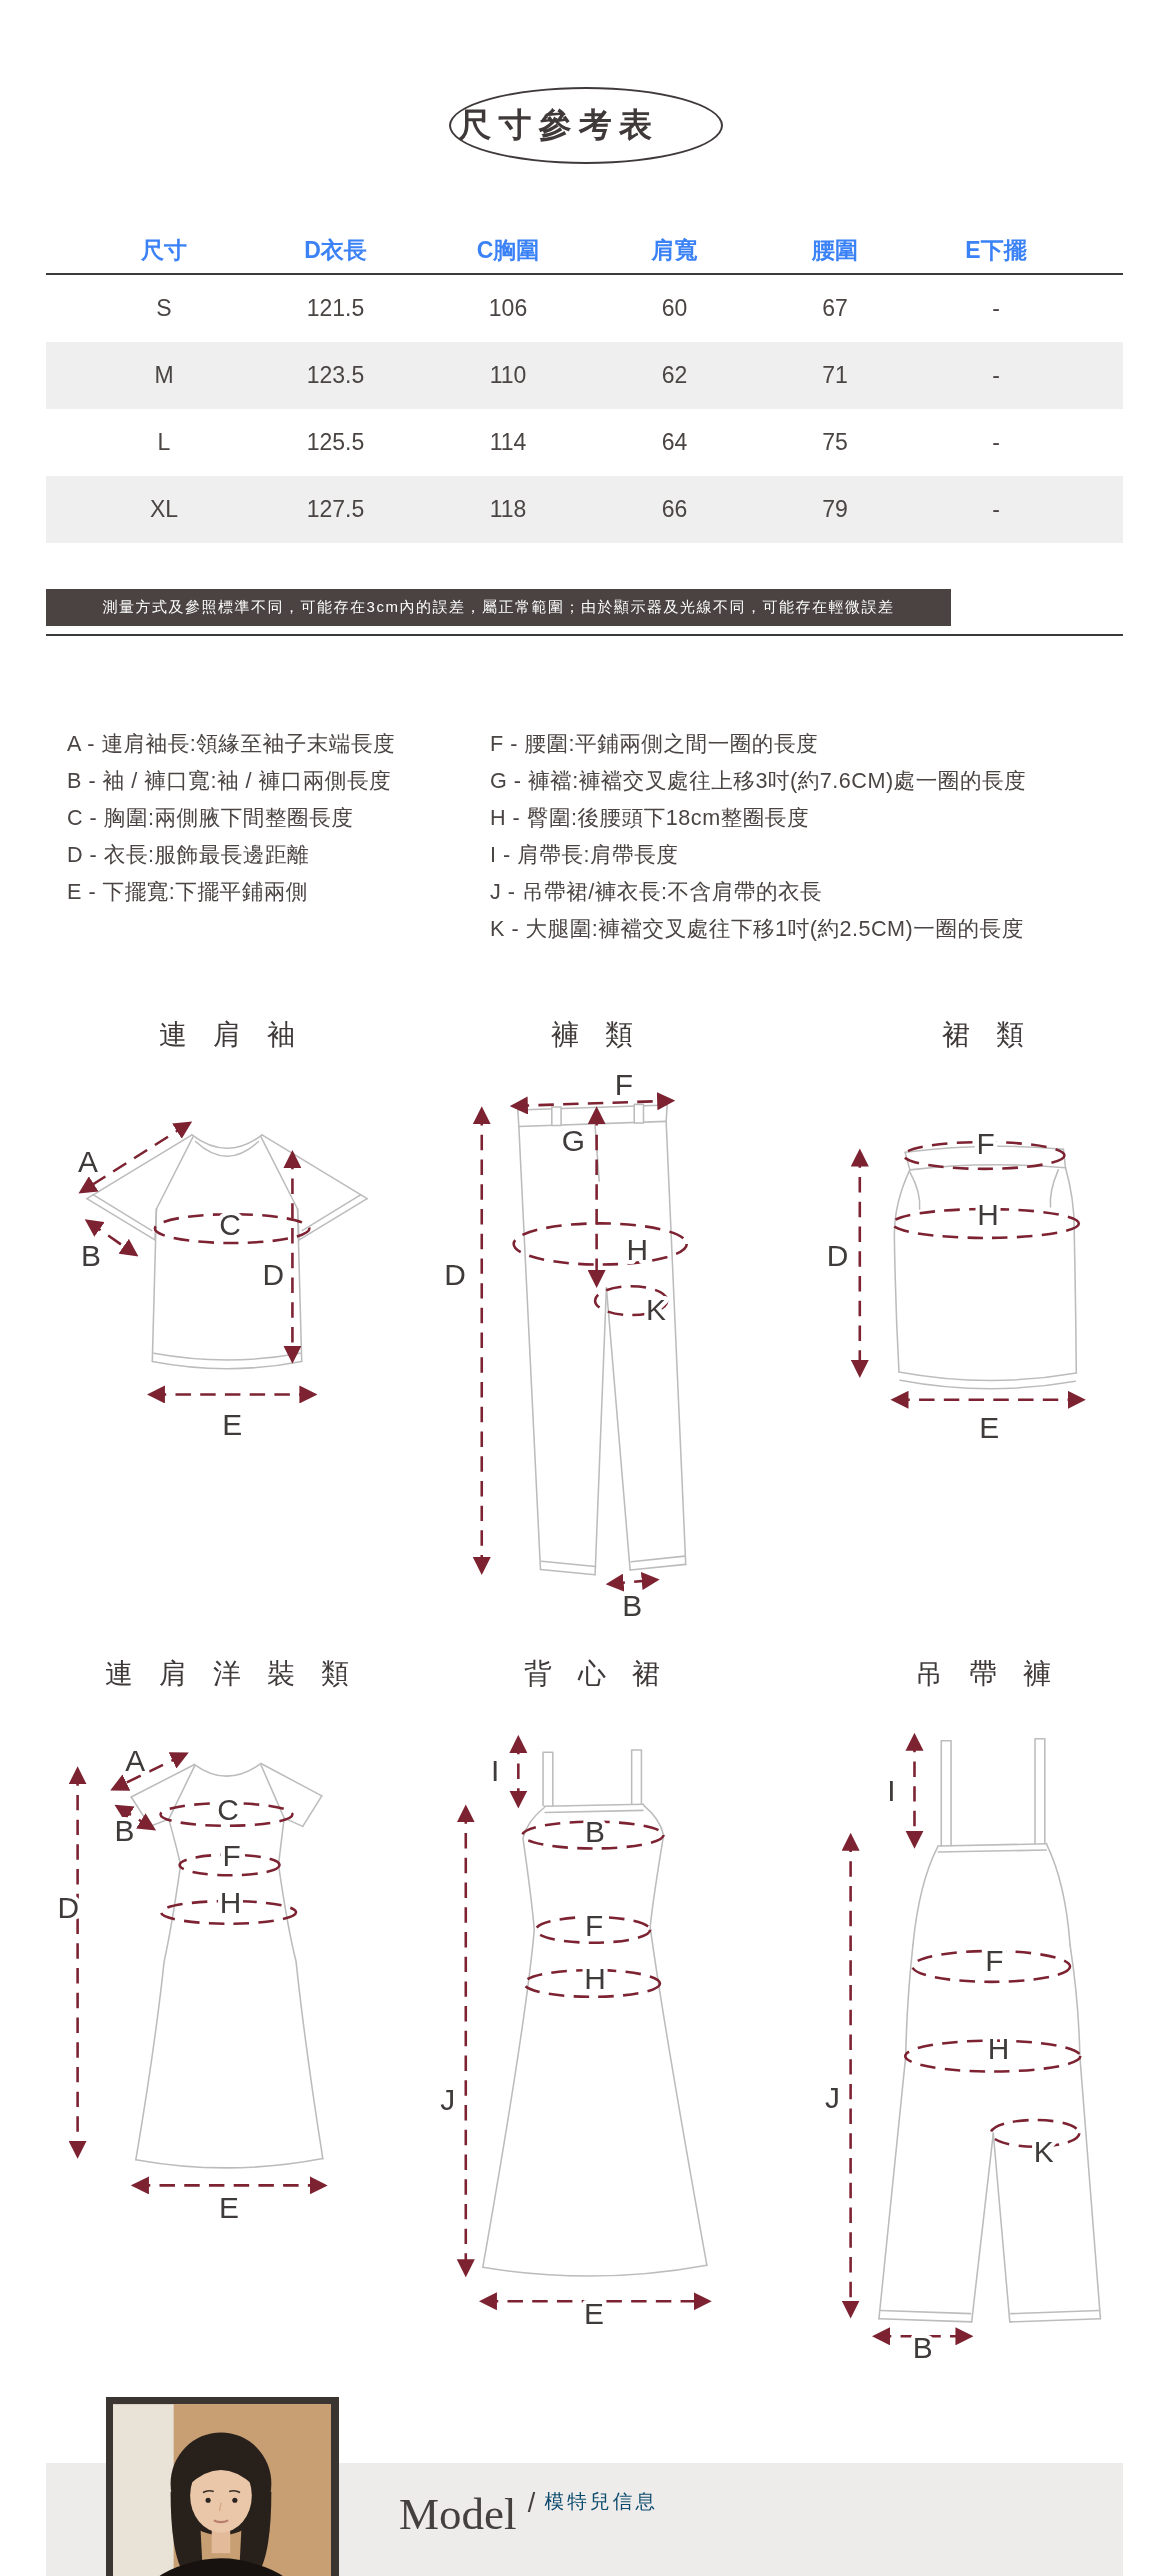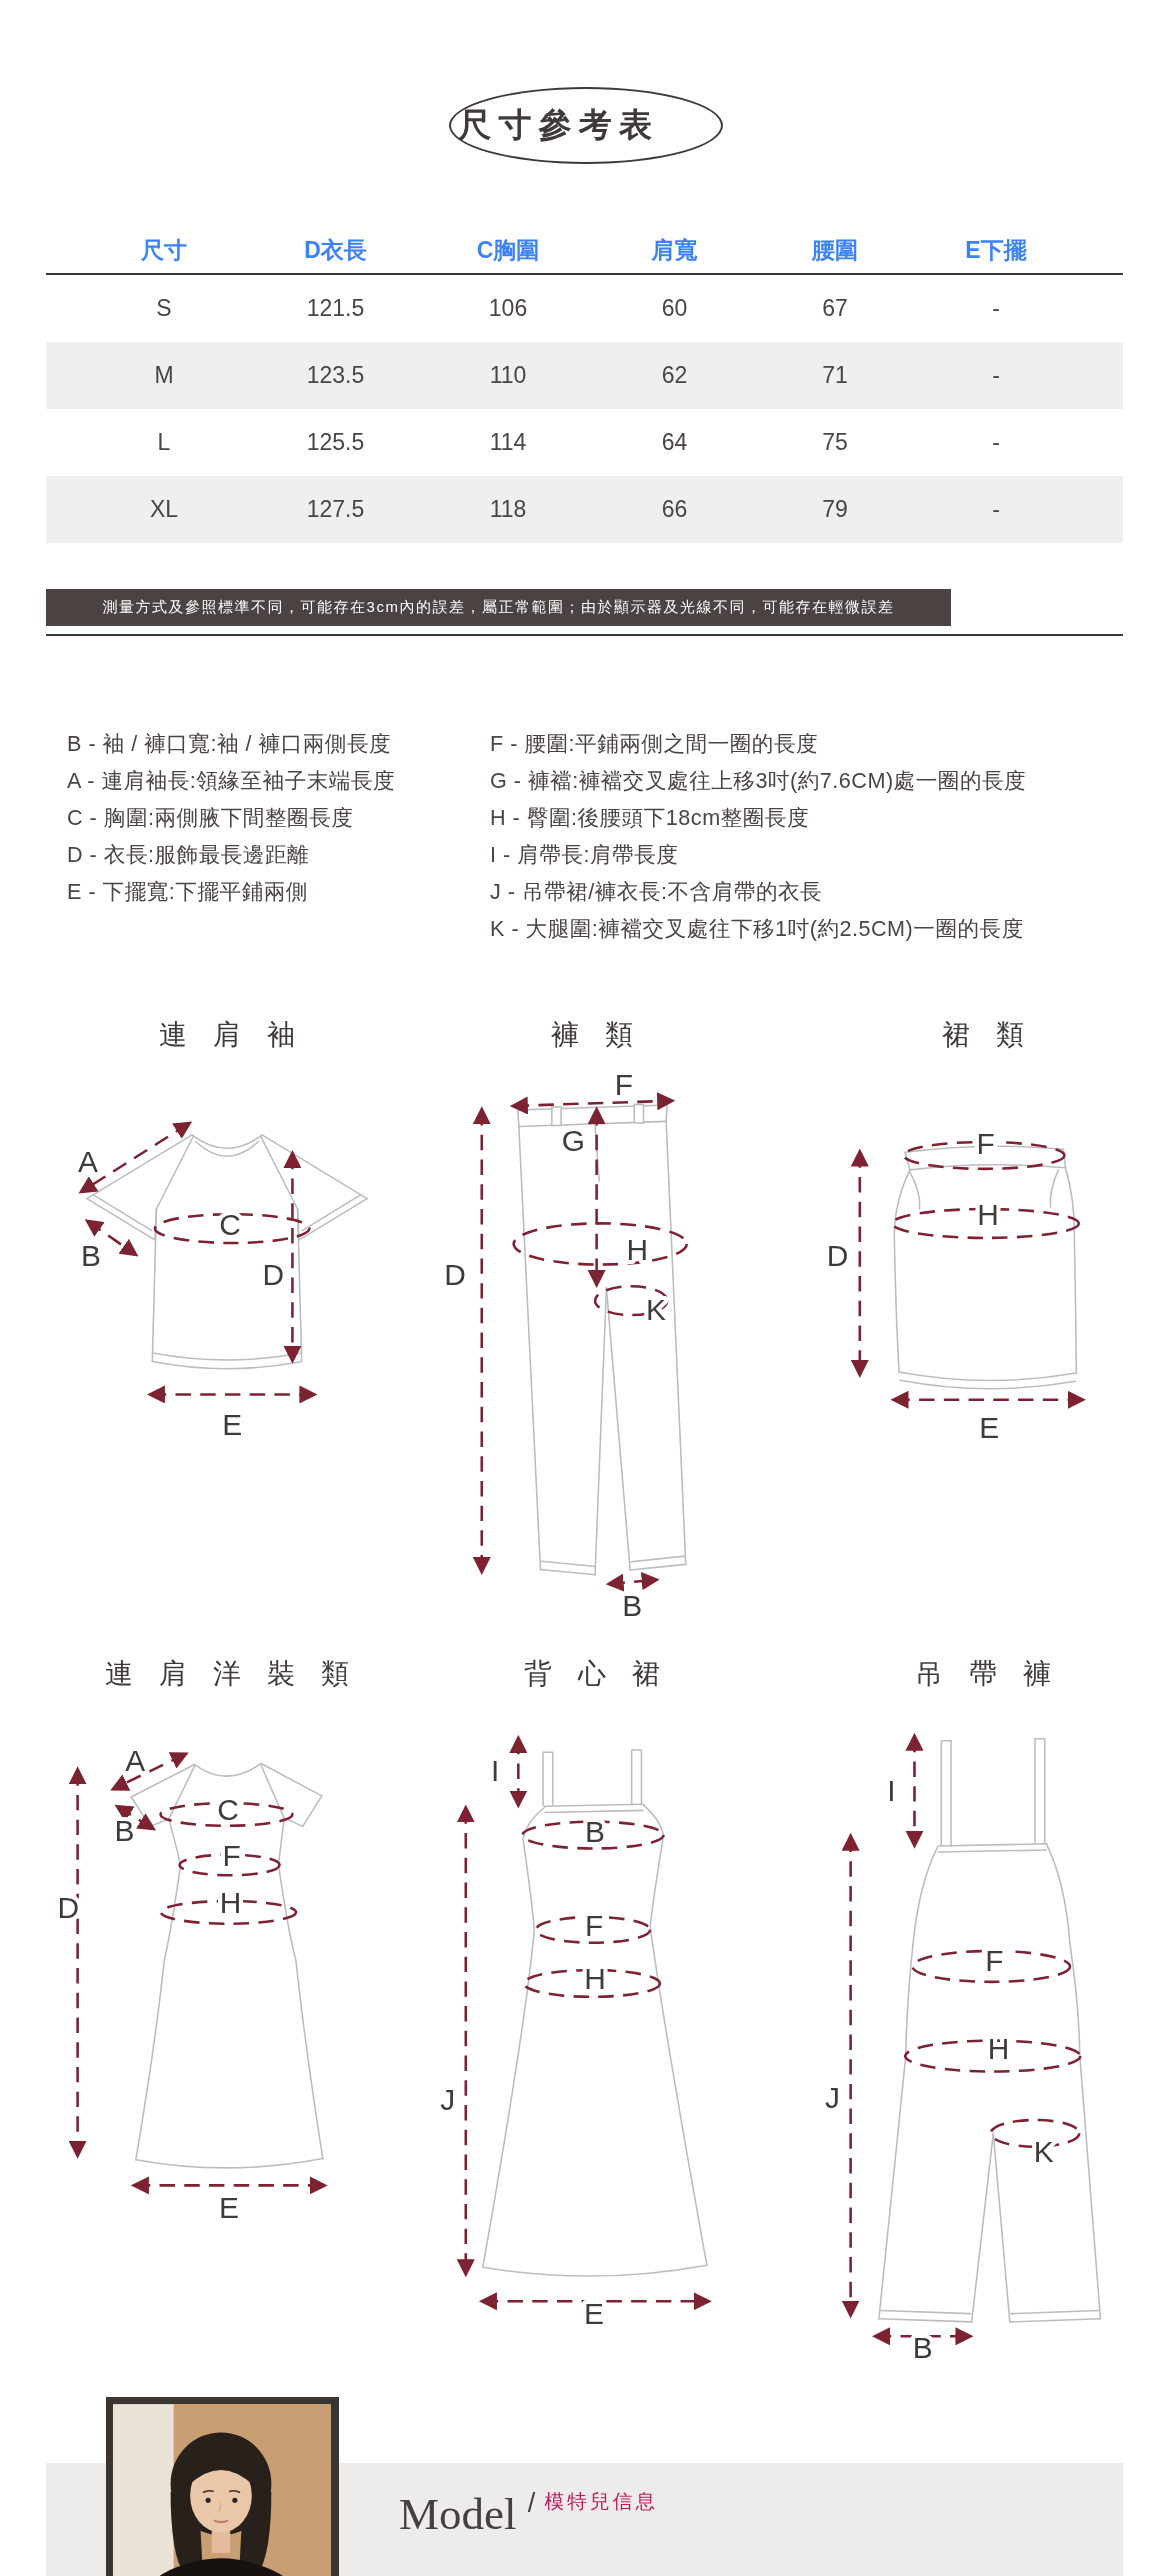--- a/index.html
+++ b/index.html
@@ -39,21 +39,21 @@
   .meas{stroke:#7c2231;stroke-width:5;fill:none;stroke-dasharray:30 18;stroke-linecap:butt;}
   .lbl{font-family:"Liberation Sans","DejaVu Sans",sans-serif;font-size:58px;fill:#3f3b3a;
        text-anchor:middle;paint-order:stroke;stroke:#ffffff;stroke-width:16px;stroke-linejoin:round;}
   
   .model-panel{position:absolute;left:46px;top:2463px;width:1077px;height:230px;background:#edecea;}
   .photo-frame{position:absolute;left:106px;top:2397px;width:233px;height:263px;background:#3a3531;
     box-sizing:border-box;padding:7.2px 7.2px 0 7.2px;}
   .model-heading{position:absolute;left:399px;top:2488px;display:flex;align-items:flex-start;}
   .model-heading .en{font-family:"Liberation Serif","DejaVu Serif",serif;font-size:45px;color:#44403e;}
   .model-heading .sep{font-size:27px;color:#44403e;margin:0 9.3px 0 11.3px;}
-  .model-heading .zh{font-size:19.6px;color:#be185d;letter-spacing:3.1px;}
+  .model-heading .zh{font-size:19.6px;color:#0c4a6e;letter-spacing:3.1px;}
 </style>
 </head>
 <body>
 
 <div id="page">
 
   <svg width="0" height="0" style="position:absolute">
     <defs>
       <marker id="arw" markerWidth="7" markerHeight="7" refX="5.5" refY="3.5" orient="auto-start-reverse" markerUnits="strokeWidth">
         <path d="M0,0 L7,3.5 L0,7 Z" fill="#7c2231"></path>
@@ -107,22 +107,22 @@
       <div>-</div>
     </div>
   </div>
 
   <div class="disclaimer">
     <span>測量方式及參照標準不同，可能存在3cm內的誤差，屬正常範圍；由於顯示器及光線不同，可能存在輕微誤差</span>
   </div>
   <div class="hr-rule"></div>
 
   <div class="legend-col left">
+    <div>A - 連肩袖長:領緣至袖子末端長度</div>
     <div>B - 袖 / 褲口寬:袖 / 褲口兩側長度</div>
-    <div>A - 連肩袖長:領緣至袖子末端長度</div>
     <div>C - 胸圍:兩側腋下間整圈長度</div>
     <div>D - 衣長:服飾最長邊距離</div>
     <div>E - 下擺寬:下擺平鋪兩側</div>
   </div>
   <div class="legend-col right">
     <div>F - 腰圍:平鋪兩側之間一圈的長度</div>
     <div>G - 褲襠:褲襠交叉處往上移3吋(約7.6CM)處一圈的長度</div>
     <div>H - 臀圍:後腰頭下18cm整圈長度</div>
     <div>I - 肩帶長:肩帶長度</div>
     <div>J - 吊帶裙/褲衣長:不含肩帶的衣長</div>

